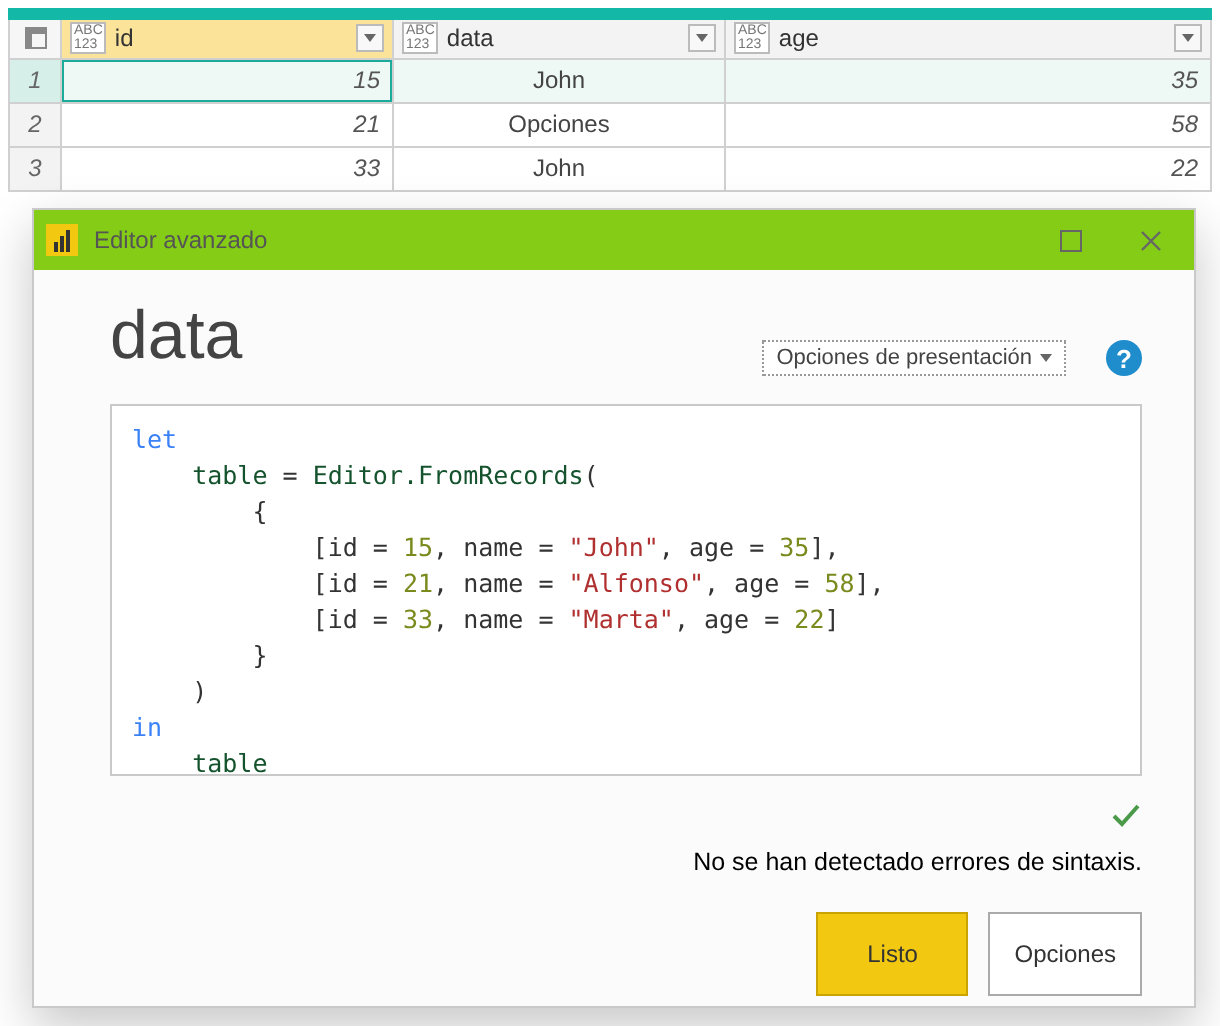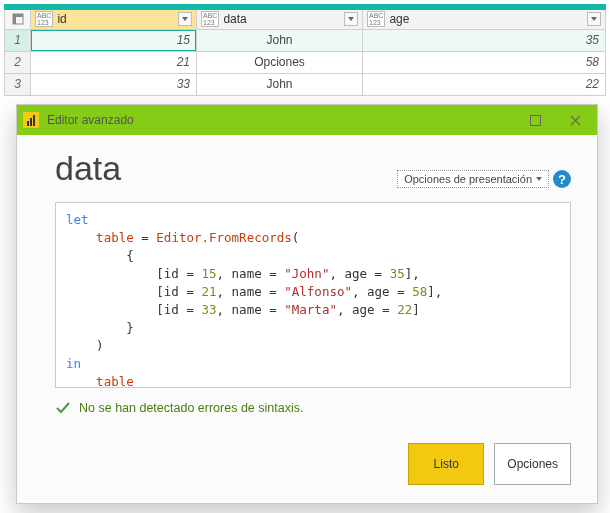--- a/index.html
+++ b/index.html
@@ -126,21 +126,21 @@
     display: flex;
     align-items: flex-end;
     justify-content: space-between;
     margin-bottom: 14px;
   }
   .qname {
     font-size: 34px;
     font-weight: 300;
     color: #444;
   }
-  .right-icons { display: flex; align-items: center; gap: 4px; }
+  .right-icons { display: flex; align-items: center; gap: 20px; }
   .opts {
     font-size: 11px;
     color: #444;
     border: 1px dotted #999;
     padding: 2px 6px;
     cursor: pointer;
     display: inline-flex; align-items: center; gap: 4px;
     background: #fff;
   }
   .opts::after {
@@ -164,28 +164,29 @@
     height: 186px;
     padding: 8px 10px;
     font-family: Consolas, monospace;
     font-size: 12.5px;
     line-height: 18px;
     color: #333;
     white-space: pre;
     overflow: auto;
   }
   .kw { color: #3b82f6; }
-  .ident { color: #c2410c; }
+  .ident { color: #14532d; }
   .num2 { color: #7a8a1c; }
   .str { color: #b03030; }
 
   .status {
-    display: flex; align-items: center; gap: 8px;
-    color: #4d7c0f; font-size: 12.5px;
+    display: flex; align-items: flex-end; gap: 8px;
+    color: #000000; font-size: 12.5px;
     margin: 12px 0 0 0;
+    flex-direction: column;
   }
   .status svg { display: block; }
 
   .footer {
     display: flex;
     justify-content: flex-end;
     gap: 10px;
     padding: 18px 26px 18px 26px;
   }
   .btn {

